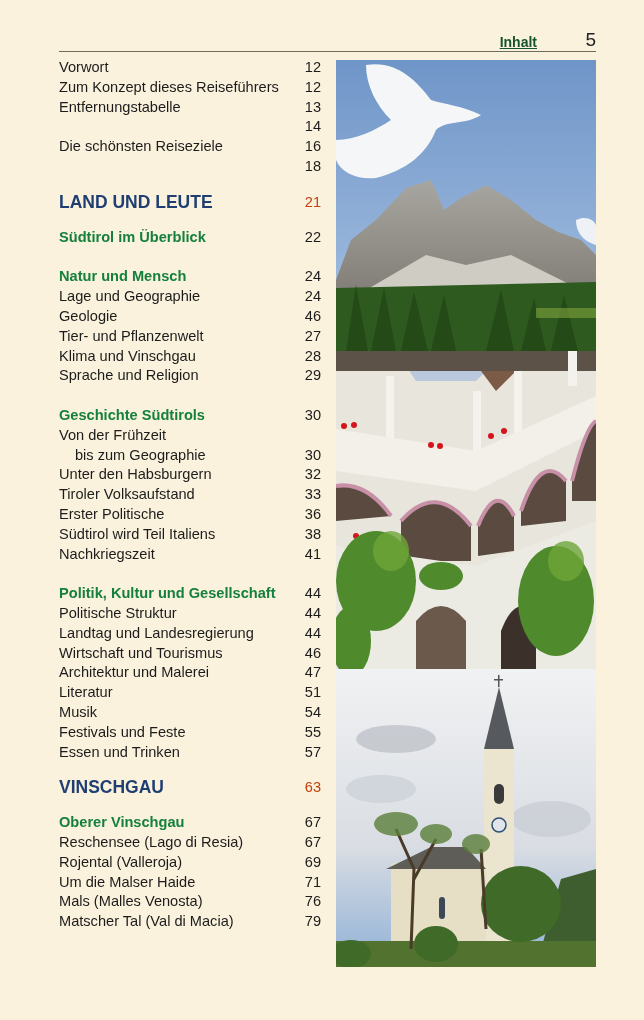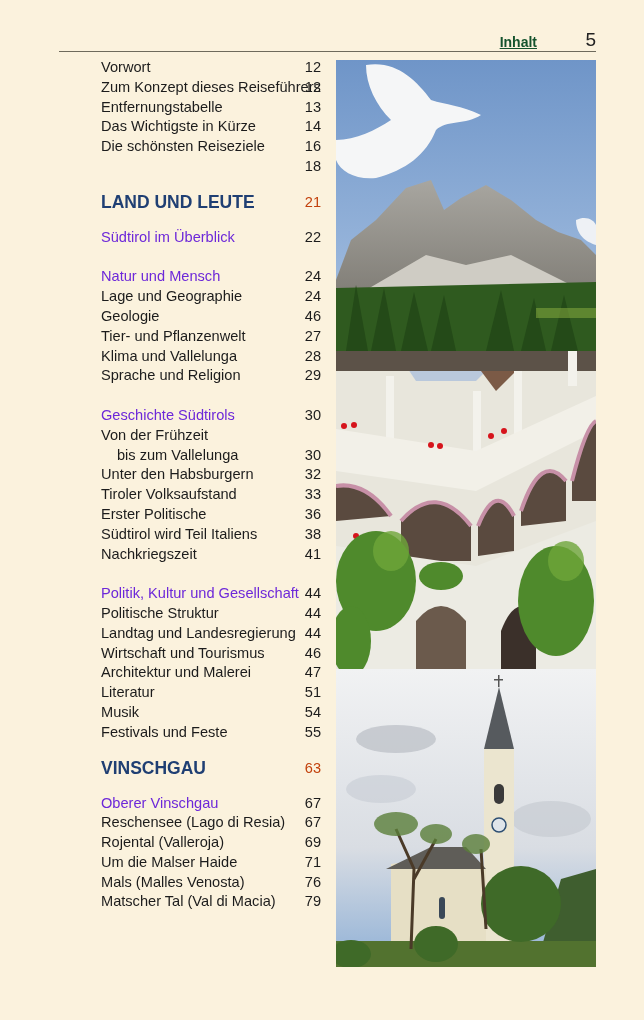--- a/index.html
+++ b/index.html
@@ -24,28 +24,28 @@
     }
     .header-rule {
       position: absolute; left: 59px; top: 51px; width: 537px; height: 0;
       border-top: 1.5px solid #6e6a5c;
     }
     .toc {
       position: absolute; left: 59px; top: 58px; width: 262px;
     }
     .row {
       position: relative; height: 19.8px; line-height: 19.8px;
-      font-size: 14.6px; white-space: nowrap; margin-left: 42px;
+      font-size: 14.6px; white-space: nowrap;
     }
     .row .t { position: absolute; left: 0; }
     .row .p { position: absolute; right: 0; }
     .row.indent .t { left: 16px; }
     .row.chapter { font-size: 17.5px; color: #1f3f73; font-weight: bold; height: 23px; line-height: 23px; text-align: center; }
     .row.chapter .p { font-size: 14.6px; font-weight: normal; color: #c2410c; }
-    .row.section .t { color: #6d28d9; font-weight: normal; }
+    .row.section .t { color: #15803d; font-weight: bold; }
     .gap { height: 19.8px; }
     .gap-s { height: 14px; }
     .photos {
       position: absolute; left: 336px; top: 60px; width: 260px;
     }
     .photo { position: relative; width: 260px; overflow: hidden; }
     .photo svg { display: block; }
   </style>
 </head>
 <body>
@@ -64,21 +64,20 @@
     </div>
   <div class="row">
       <span class="t">Zum Konzept dieses Reiseführers</span>
       <span class="p">12</span>
     </div>
   <div class="row">
       <span class="t">Entfernungstabelle</span>
       <span class="p">13</span>
     </div>
   <div class="row">
-      <span class="t">Das Wichtigste in Kürze</span>
       <span class="p">14</span>
     </div>
   <div class="row">
       <span class="t">Die schönsten Reiseziele</span>
       <span class="p">16</span>
     </div>
   <div class="row">
       <span class="p">18</span>
     </div>
 
@@ -104,39 +103,39 @@
     </div>
   <div class="row">
       <span class="t">Geologie</span>
       <span class="p">46</span>
     </div>
   <div class="row">
       <span class="t">Tier- und Pflanzenwelt</span>
       <span class="p">27</span>
     </div>
   <div class="row">
-      <span class="t">Klima und Vallelunga</span>
+      <span class="t">Klima und Vinschgau</span>
       <span class="p">28</span>
     </div>
   <div class="row">
       <span class="t">Sprache und Religion</span>
       <span class="p">29</span>
     </div>
   <div class="gap"></div>
 
   <div class="row section">
       <span class="t">Geschichte Südtirols</span>
       <span class="p">30</span>
     </div>
   <div class="row">
       <span class="t">Von der Frühzeit</span>
       <span class="p"></span>
     </div>
   <div class="row indent">
-      <span class="t">bis zum Vallelunga</span>
+      <span class="t">bis zum Geographie</span>
       <span class="p">30</span>
     </div>
   <div class="row">
       <span class="t">Unter den Habsburgern</span>
       <span class="p">32</span>
     </div>
   <div class="row">
       <span class="t">Tiroler Volksaufstand</span>
       <span class="p">33</span>
     </div>
@@ -178,20 +177,24 @@
       <span class="t">Literatur</span>
       <span class="p">51</span>
     </div>
   <div class="row">
       <span class="t">Musik</span>
       <span class="p">54</span>
     </div>
   <div class="row">
       <span class="t">Festivals und Feste</span>
       <span class="p">55</span>
+    </div>
+  <div class="row">
+      <span class="t">Essen und Trinken</span>
+      <span class="p">57</span>
     </div>
 
   <div class="gap-s"></div>
   <div class="row chapter">
       <span class="t">VINSCHGAU</span>
       <span class="p">63</span>
     </div>
   <div class="gap-s"></div>
   <div class="row section">
       <span class="t">Oberer Vinschgau</span>

